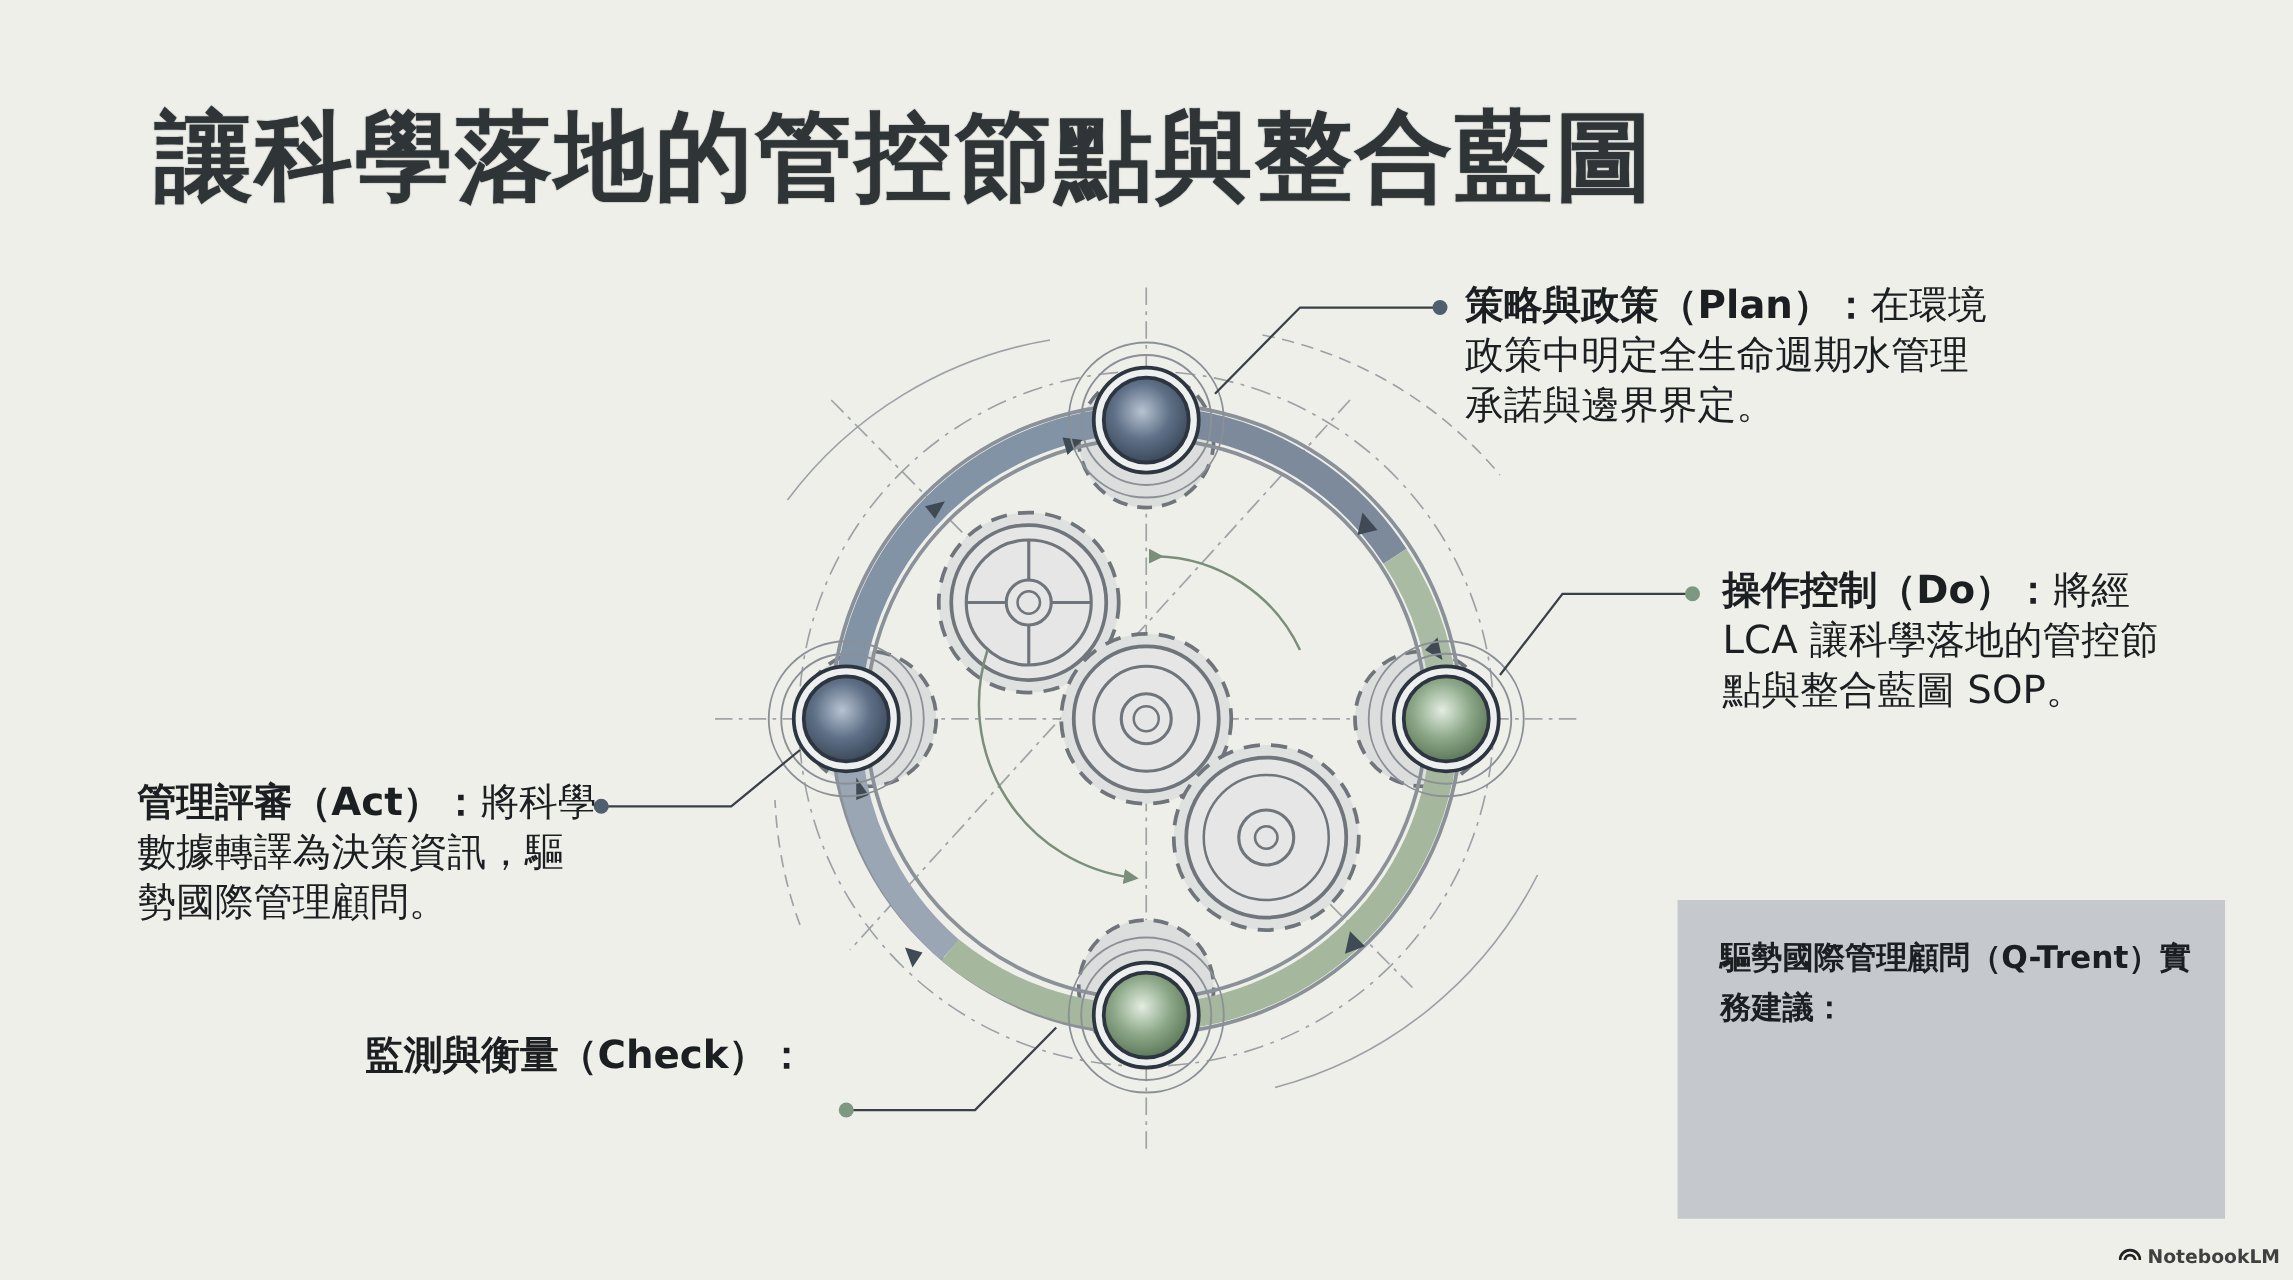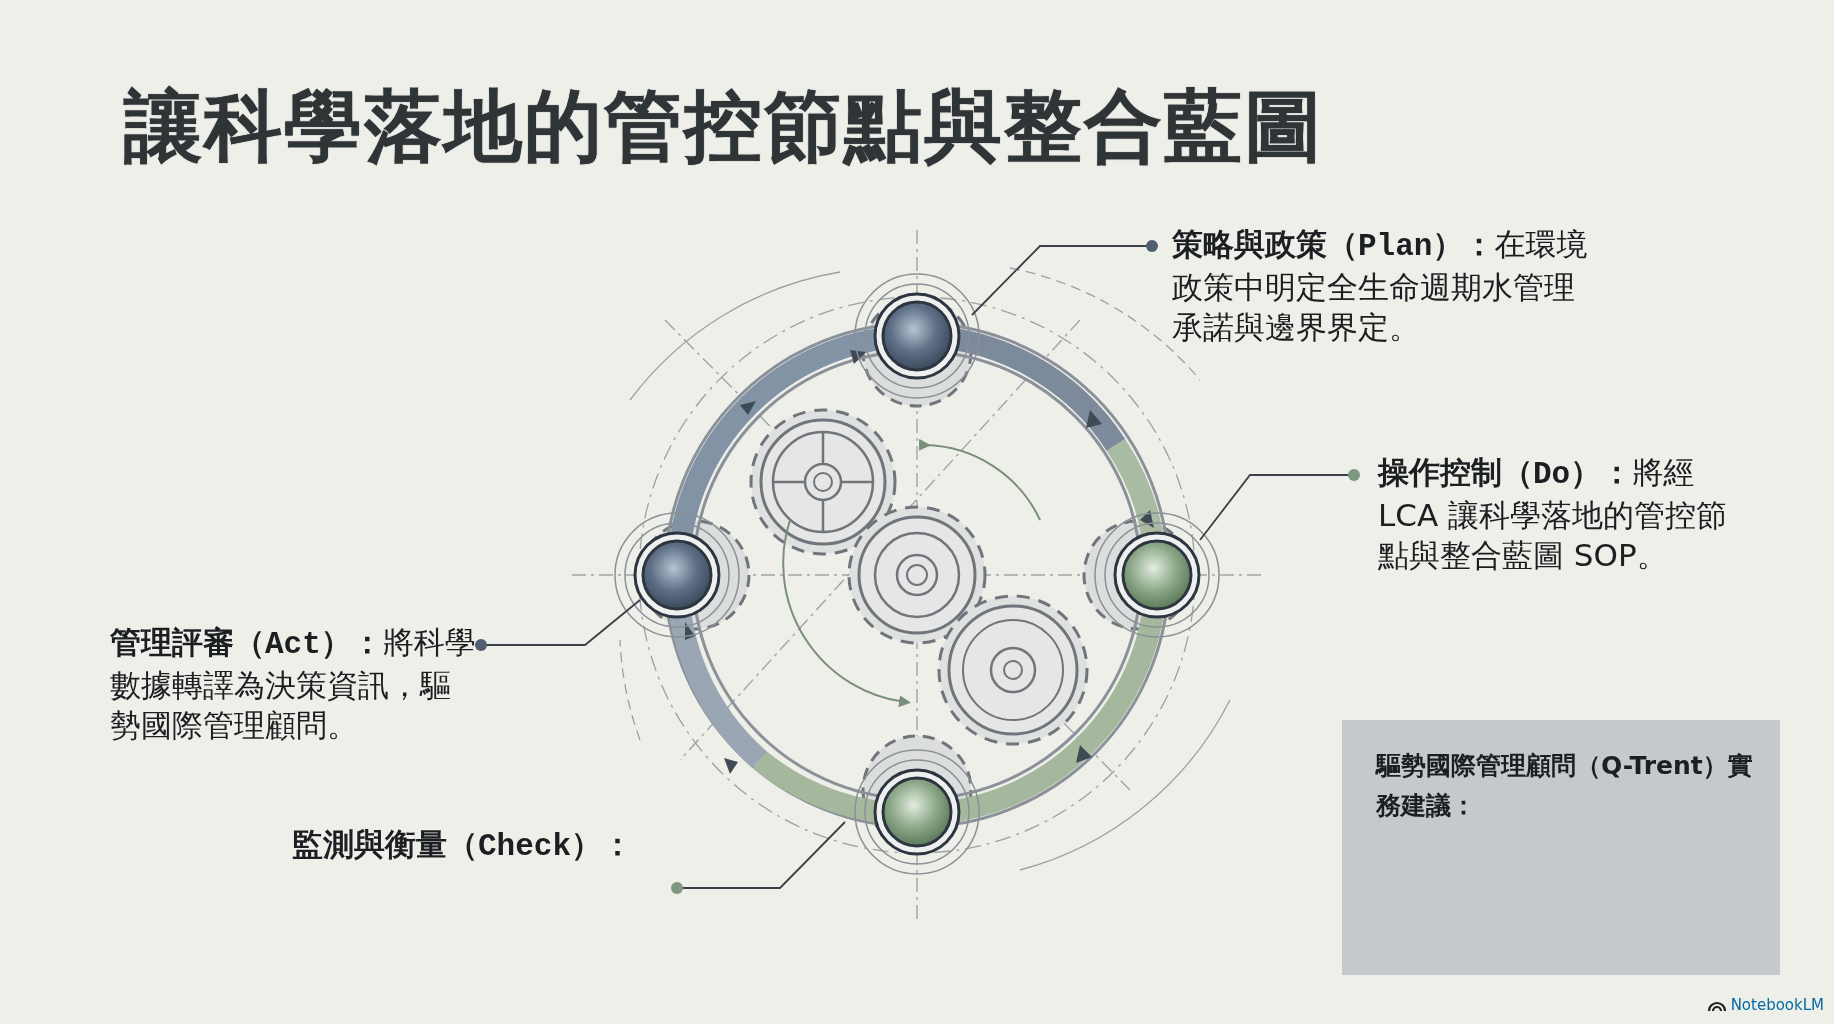--- a/index.html
+++ b/index.html
@@ -12,35 +12,35 @@
   .title {
     position:absolute; left:108px; top:66px;
     font-size:78px; font-weight:bold; letter-spacing:2px;
     color:#2f3437; margin:16px; line-height:1.15;
     text-shadow:0 0 1px #2f3437;
   }
   .diagram { position:absolute; left:0; top:0; width:1834px; height:1024px; }
   .callout {
     position:absolute; font-size:31px; line-height:40px; color:#1c1f22;
   }
-  .callout .head { font-weight:bold;font-family:Liberation Mono, monospace; }
+  .callout .head { font-weight:bold; }
   .callout .body {}
   #plan { left:1172px; top:224px; width:430px; }
   #do   { left:1378px; top:452px; width:370px; }
   #act  { left:110px;  top:622px; width:370px; }
   #check{ left:292px;  top:824px; width:380px; }
   .advice {
     position:absolute; left:1342px; top:720px; width:438px; height:255px;
     background:#c5c9cd; box-sizing:border-box; padding:26px 20px 0 34px;
     font-size:25px; line-height:40px; color:#1c1f22;
   }
   .advice .head { font-weight:bold; }
   .brand {
-    position:absolute; right:10px; bottom:10px; display:flex; align-items:center; gap:5px;
-    font-size:15px; font-weight:normal; color:#0369a1;
+    position:absolute; right:10px; bottom:10px; display:flex; gap:5px;
+    font-size:15px; font-weight:bold; color:#404040;
   }
   .brand svg { display:block; }
 </style>
 </head>
 <body>
 
 <h1 class="title">讓科學落地的管控節點與整合藍圖</h1>
 
 <svg class="diagram" viewBox="0 0 1834 1024" xmlns="http://www.w3.org/2000/svg">
   <defs>

